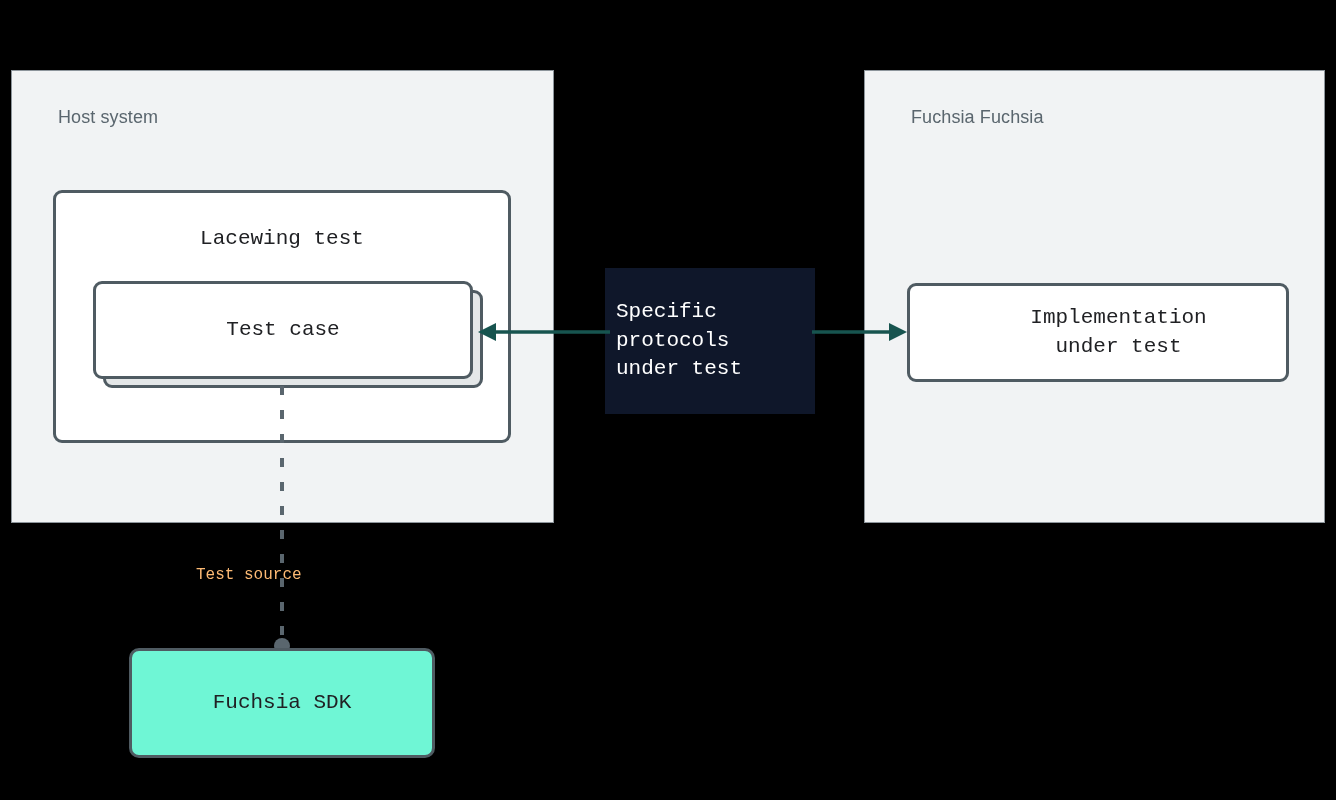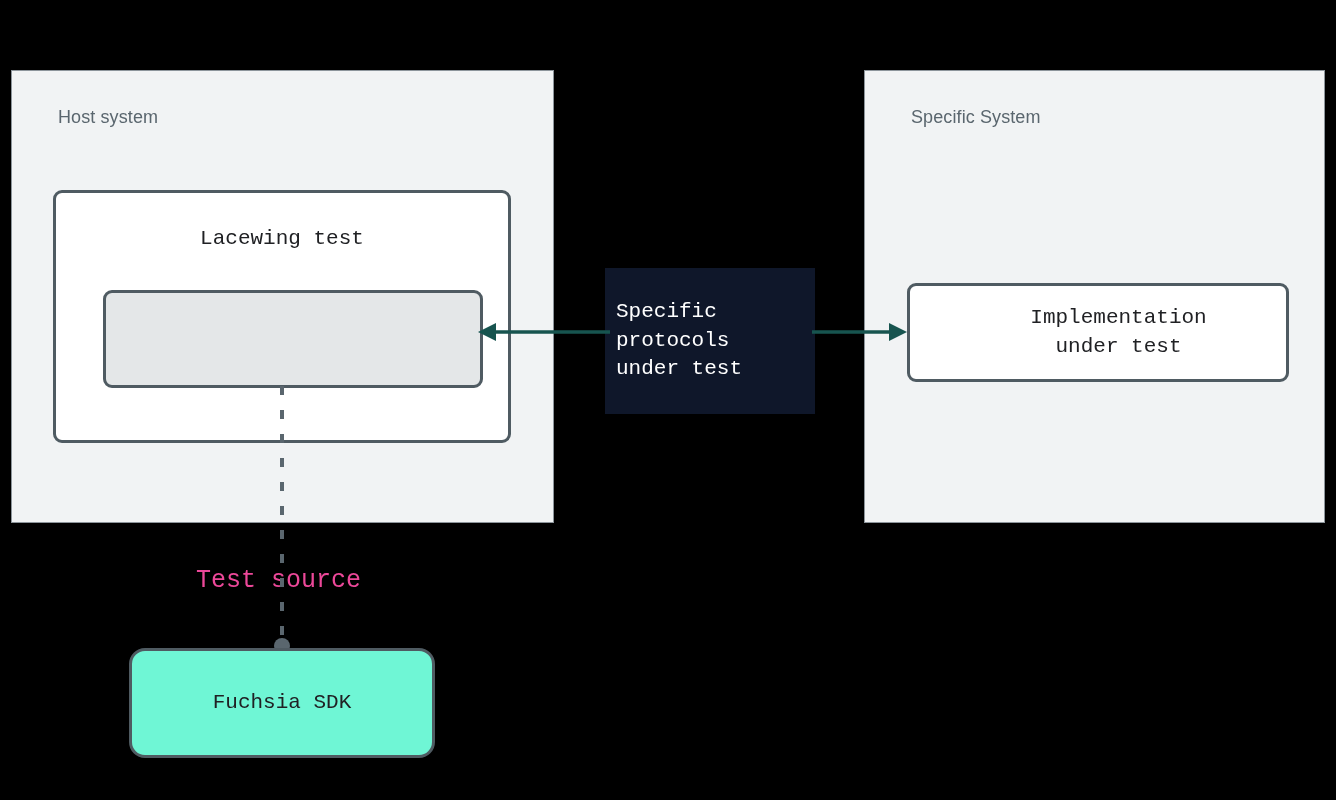--- a/index.html
+++ b/index.html
@@ -95,21 +95,21 @@
   }
 
   
   #node-sdk {
     left: 129px;
     top: 648px;
     width: 306px;
     height: 110px;
     background: #6ff6d5;
     border-color: #4f5b62;
-    border-radius: 16px;
+    border-radius: 10px;
     z-index: 3;
   }
 
   
   #node-protocols {
     position: absolute;
     left: 605px;
     top: 268px;
     width: 210px;
     height: 146px;
@@ -146,43 +146,44 @@
     height: 268px;
     z-index: 2;
     overflow: visible;
   }
 
   #label-test-source {
     position: absolute;
     left: 196px;
     top: 566px;
     font-family: "Liberation Mono", "DejaVu Sans Mono", monospace;
-    font-size: 25px;
-    color: #ec4899;
+    font-size: 16px;
+    color: #fdba74;
     white-space: nowrap;
     z-index: 1;
   }
 </style>
 </head>
 <body>
 
 <div id="stage">
 
   <div class="panel" id="panel-host">
     <div class="panel-title">Host system</div>
   </div>
 
   <div class="panel" id="panel-device">
-    <div class="panel-title">Specific System</div>
+    <div class="panel-title">Fuchsia Fuchsia</div>
   </div>
 
   <div class="node" id="node-lacewing">Lacewing test</div>
 
   <div class="node" id="node-testcase-back"></div>
 
+  <div class="node" id="node-testcase-front">Test case</div>
 
   <div id="node-protocols">Specific
 protocols
 under test</div>
 
   <div class="node" id="node-implementation">Implementation
 under test</div>
 
   <svg class="arrow-svg" id="arrow-left-svg" viewBox="0 0 140 28">
     <line x1="140" y1="14" x2="24" y2="14" stroke="#17544f" stroke-width="3.4"></line>

